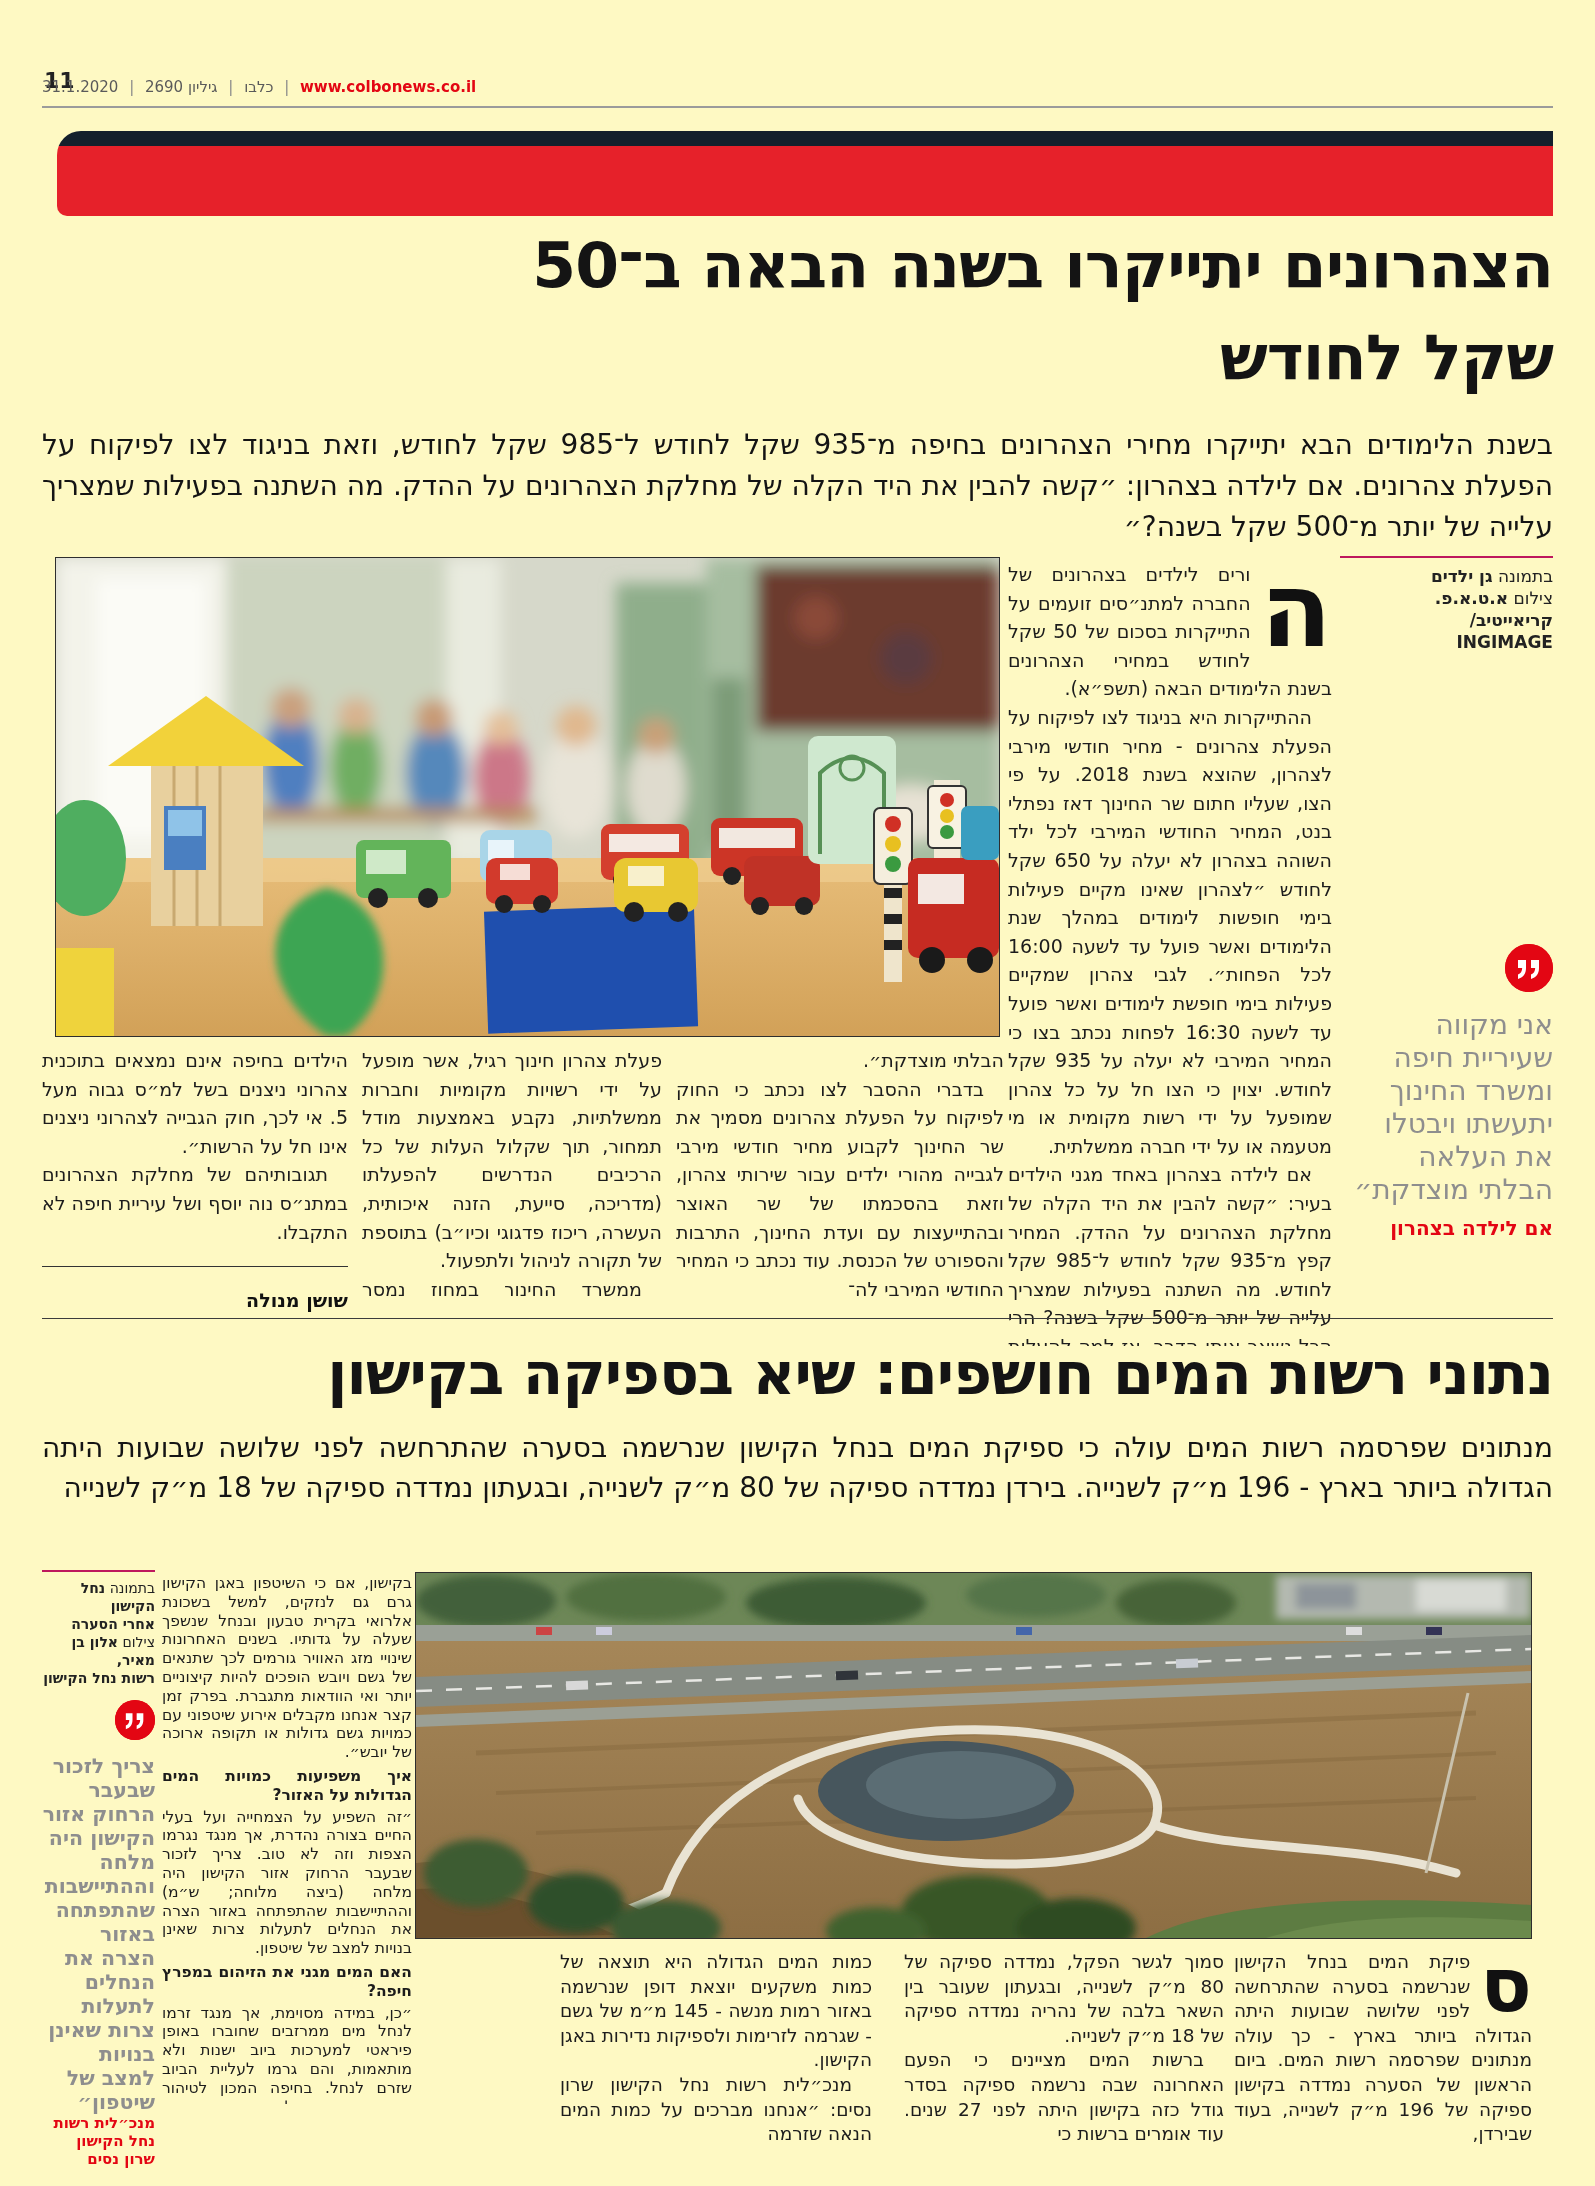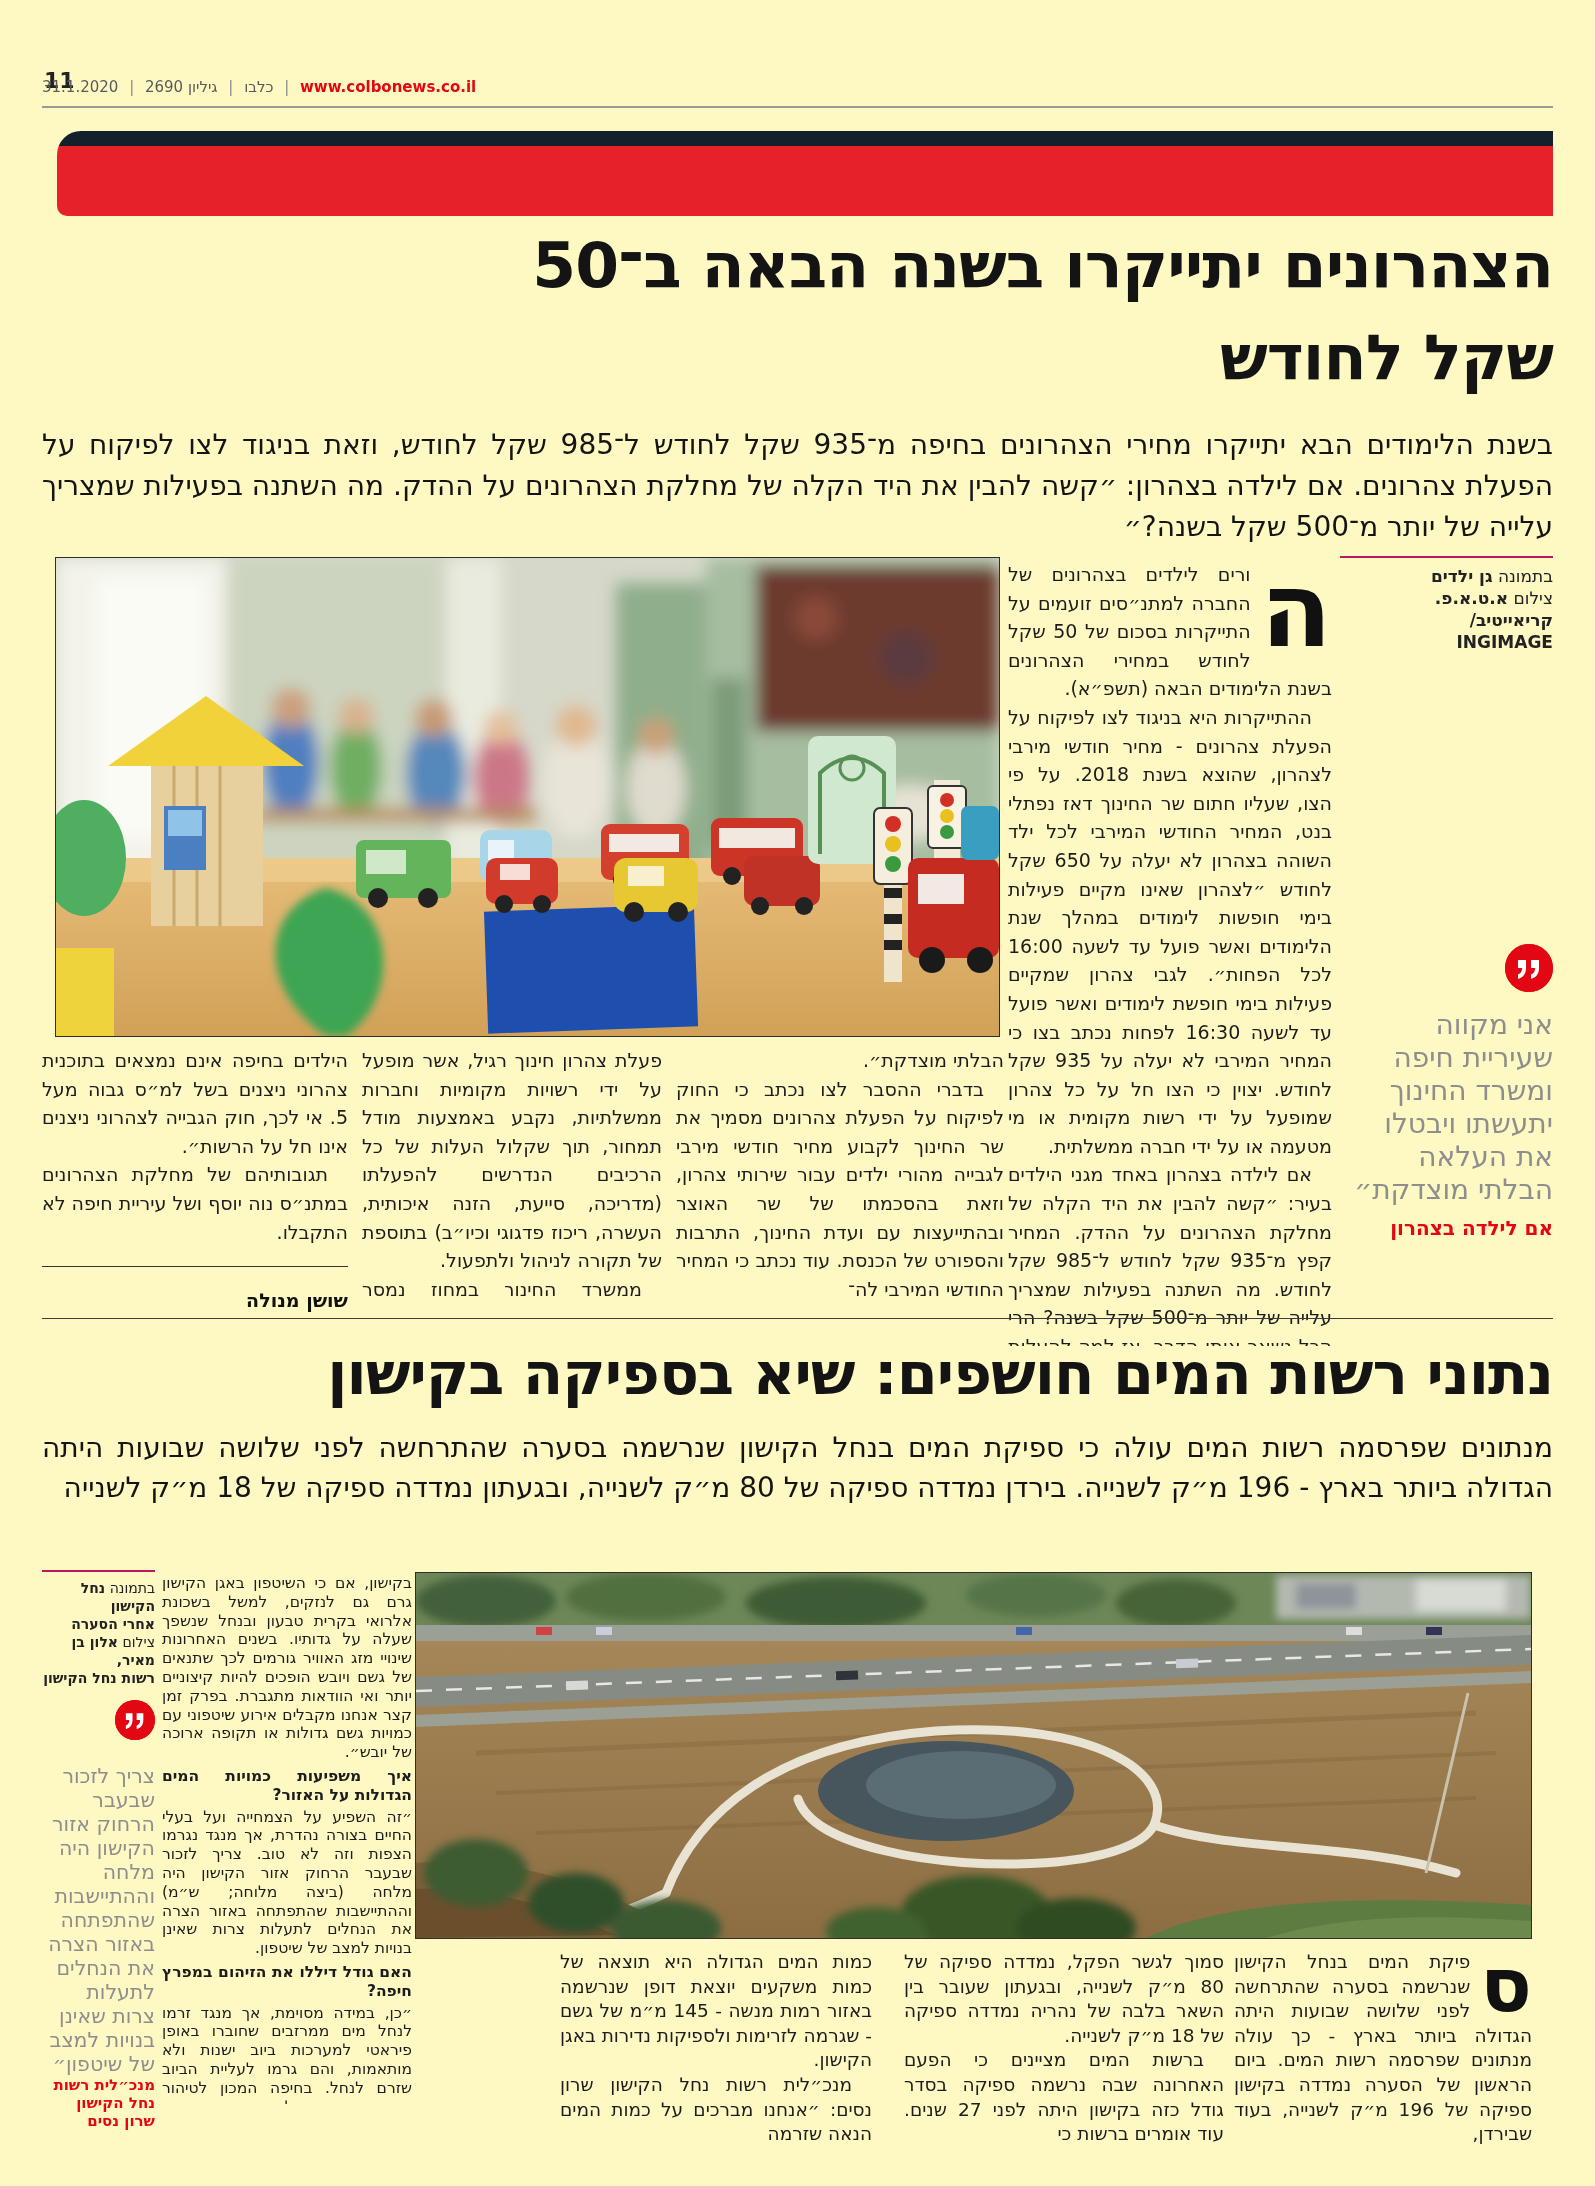--- a/index.html
+++ b/index.html
@@ -46,21 +46,21 @@
   .cap1{font-size:17px;line-height:22px;}
   .cap2{font-size:14px;line-height:18px;}
   .cap-pre{font-weight:normal;}
   .cap-main{font-weight:bold;}
   .pullquote{text-align:right;}
   .quote-badge{display:inline-block;border-radius:50%;background:#e30613;}
   .qb1{width:48px;height:48px;}
   .qb2{width:40px;height:40px;}
   .pq-text{color:#8e8e8e;margin-top:12px;}
   .pq1 .pq-text{font-size:28px;line-height:33px;}
-  .pq2 .pq-text{font-size:20.5px;line-height:24px;margin-top:20px;}
+  .pq2 .pq-text{font-size:20.5px;line-height:24px;margin-top:10px;font-weight:bold;}
   .pq-attr{color:#e30613;font-weight:bold;margin-top:10px;}
   .pq1 .pq-attr{font-size:20px;line-height:24px;}
   .pq2 .pq-attr{font-size:15px;line-height:18px;margin-top:0;}
   
   .byline-wrap{border-top:1px solid #333;margin-top:20px;padding-top:22px;text-align:right;}
   .byline{font-weight:bold;font-size:19px;color:#111;}
 </style>
 </head>
 <body>
 
@@ -338,21 +338,21 @@
     </span>
     <div class="pq-text">צריך לזכור שבעבר הרחוק אזור הקישון היה מלחה וההתיישבות שהתפתחה באזור הצרה את הנחלים לתעלות צרות שאינן בנויות למצב של שיטפון״</div>
     <div class="pq-attr">מנכ״לית רשות נחל הקישון שרון נסים</div>
   </div>
 
   <div class="abs clip" style="left:162px;top:1574px;width:250px;height:530px;">
     <div class="small-text">
       <p>בקישון, אם כי השיטפון באגן הקישון גרם גם לנזקים, למשל בשכונת אלרואי בקרית טבעון ובנחל שנשפך שעלה על גדותיו. בשנים האחרונות שינויי מזג האוויר גורמים לכך שתנאים של גשם ויובש הופכים להיות קיצוניים יותר ואי הוודאות מתגברת. בפרק זמן קצר אנחנו מקבלים אירוע שיטפוני עם כמויות גשם גדולות או תקופה ארוכה של יובש״.</p>
       <p class="q">איך משפיעות כמויות המים הגדולות על האזור?</p>
       <p>״זה השפיע על הצמחייה ועל בעלי החיים בצורה נהדרת, אך מנגד נגרמו הצפות וזה לא טוב. צריך לזכור שבעבר הרחוק אזור הקישון היה מלחה (ביצה מלוחה; ש״מ) וההתיישבות שהתפתחה באזור הצרה את הנחלים לתעלות צרות שאינן בנויות למצב של שיטפון.</p>
-      <p class="q">האם גודל דיללו את הזיהום במפרץ חיפה?</p>
+      <p class="q">האם המים מגני את הזיהום במפרץ חיפה?</p>
       <p>״כן, במידה מסוימת, אך מנגד זרמו לנחל מים ממרזבים שחוברו באופן פיראטי למערכות ביוב ישנות ולא מותאמות, והם גרמו לעליית הביוב שזרם לנחל. בחיפה המכון לטיהור שפכים התגבר על הבעיה, ביישובים אחרים הגיעו מי הקולחין אל הנחל״.</p>
     </div>
 
   </div>
 
   <div class="abs body-text bt2 clip" style="left:1234px;top:1950px;width:298px;height:220px;">
     <p><span class="dropcap dropcap-sa">ס</span><span>פיקת המים בנחל הקישון שנרשמה בסערה שהתרחשה לפני שלושה שבועות היתה הגדולה ביותר בארץ - כך עולה מנתונים שפרסמה רשות המים. ביום הראשון של הסערה נמדדה בקישון ספיקה של 196 מ״ק לשנייה, בעוד שבירדן,</span></p>
   </div>
   <div class="abs body-text bt2 clip" style="left:904px;top:1950px;width:320px;height:220px;">
     <p>סמוך לגשר הפקל, נמדדה ספיקה של 80 מ״ק לשנייה, ובגעתון שעובר בין השאר בלבה של נהריה נמדדה ספיקה של 18 מ״ק לשנייה.</p>

